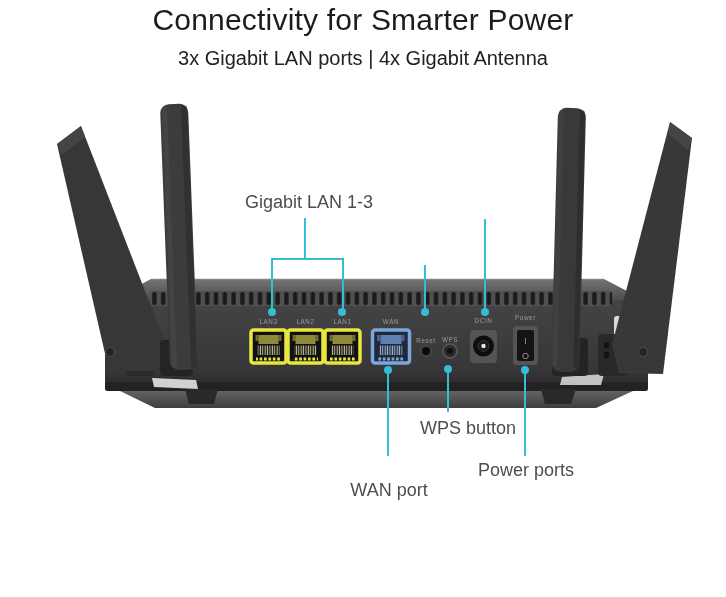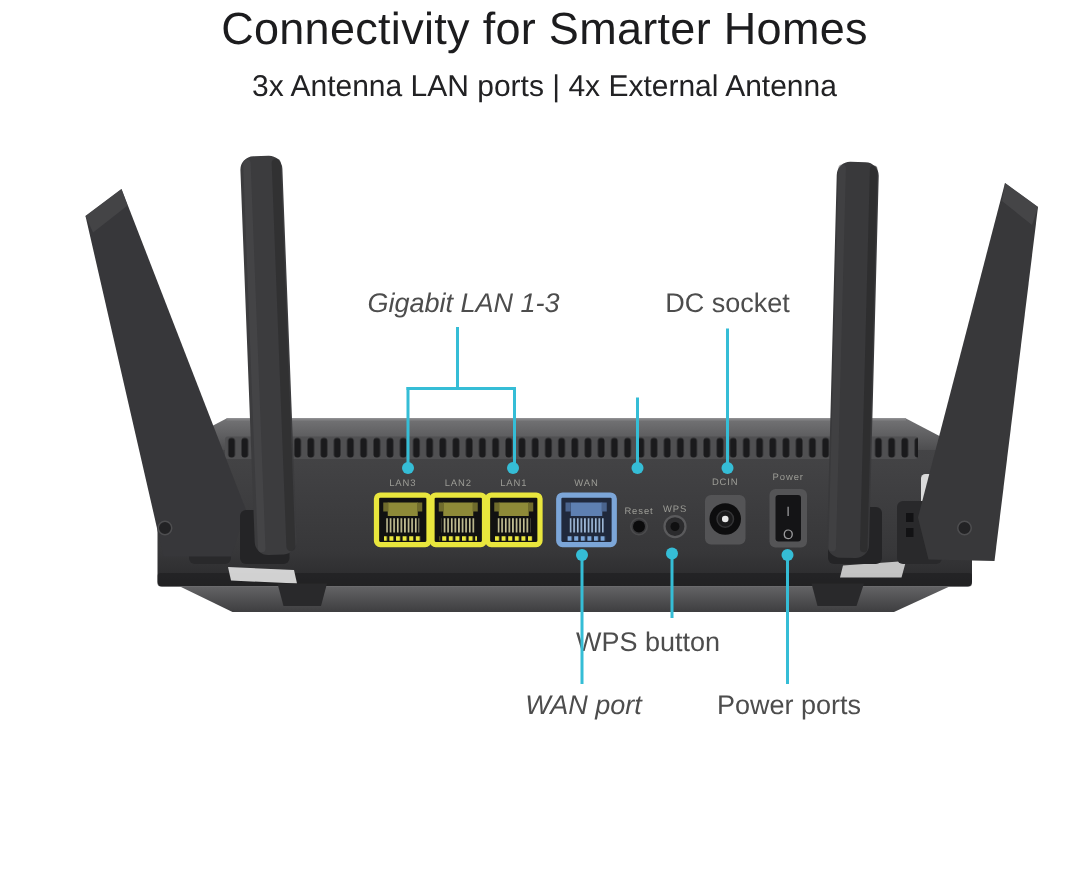--- a/index.html
+++ b/index.html
@@ -21,22 +21,22 @@
     transform:translateX(-50%);
   }
   .cline{position:absolute;background:#35bdd6;}
   .cdot{position:absolute;width:8px;height:8px;border-radius:50%;background:#35bdd6;}
 </style>
 </head>
 <body>
 
 <div class="canvas">
 
-  <div class="title">Connectivity for Smarter Homes</div>
-  <div class="subtitle">3x Antenna LAN ports | 4x External Antenna</div>
+  <div class="title">Connectivity for Smarter Power</div>
+  <div class="subtitle">3x Gigabit LAN ports | 4x Gigabit Antenna</div>
 
   <svg class="router-svg" width="726" height="597" viewBox="0 0 726 597">
     <defs>
       <linearGradient id="topFaceG" x1="0" y1="0" x2="0" y2="1">
         <stop offset="0" stop-color="#737375"></stop>
           <stop offset="1" stop-color="#4a4a4c"></stop>
       </linearGradient>
       <linearGradient id="panelG" x1="0" y1="0" x2="0" y2="1">
         <stop offset="0" stop-color="#444446"></stop>
           <stop offset="0.75" stop-color="#373739"></stop>
@@ -179,24 +179,23 @@
         <text x="342.5" y="324">LAN1</text>
         <text x="391" y="324">WAN</text>
         <text x="426" y="342.5">Reset</text>
         <text x="450" y="341.5">WPS</text>
         <text x="483.5" y="323">DCIN</text>
         <text x="525.5" y="320">Power</text>
       </g>
     </g>
   </svg>
 
-  <div class="clabel" style="left:309px;top:192px;font-style:italic;">Gigabit LAN 1-3</div>
-  <div class="clabel" style="left:485px;top:192px;">DC socket</div>
-  <div class="clabel" style="left:432px;top:418px;">WPS button</div>
-  <div class="clabel" style="left:389px;top:460px;font-style:italic;">WAN port</div>
+  <div class="clabel" style="left:309px;top:192px;">Gigabit LAN 1-3</div>
+  <div class="clabel" style="left:468px;top:418px;">WPS button</div>
+  <div class="clabel" style="left:389px;top:480px;">WAN port</div>
   <div class="clabel" style="left:526px;top:460px;">Power ports</div>
 
   <div class="cline" style="left:304px;top:218px;width:2px;height:42px;"></div>
   <div class="cline" style="left:271px;top:258px;width:73px;height:2px;"></div>
   <div class="cline" style="left:271px;top:258px;width:2px;height:52px;"></div>
   <div class="cline" style="left:342px;top:258px;width:2px;height:52px;"></div>
   <div class="cline" style="left:484px;top:219px;width:2px;height:90px;"></div>
   <div class="cline" style="left:424px;top:265px;width:2px;height:44px;"></div>
   <div class="cline" style="left:387px;top:373px;width:2px;height:83px;"></div>
   <div class="cline" style="left:447px;top:372px;width:2px;height:40px;"></div>

